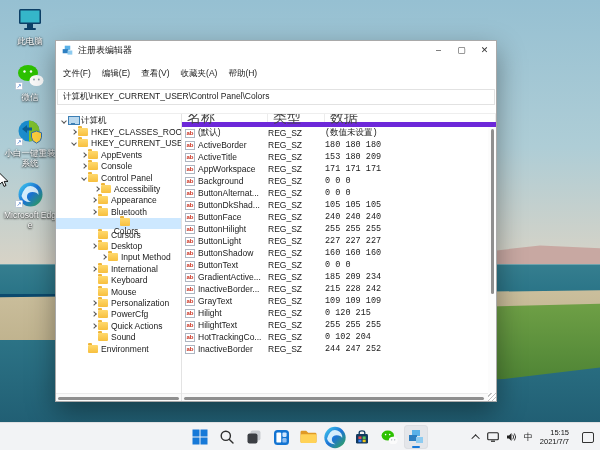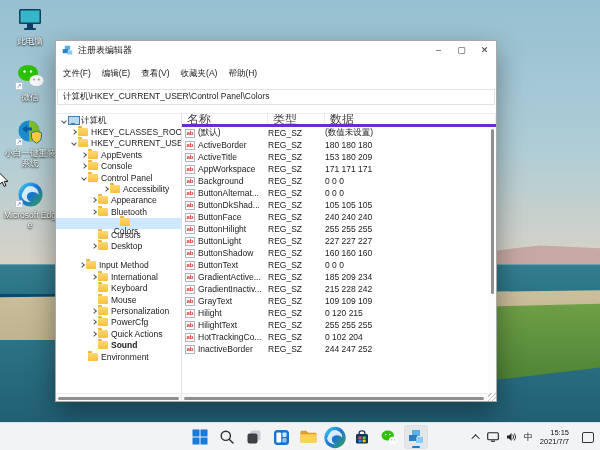--- a/index.html
+++ b/index.html
@@ -53,26 +53,26 @@
   .folder { width:10px; height:8px; background:linear-gradient(#ffd96d,#f7bf3e); border-radius:1px; position:relative; }
   .folder::before { content:""; position:absolute; left:0; top:-2px; width:4px; height:2px; background:#eeb53a; border-radius:1px 1px 0 0; }
   .pcico { width:10px; height:9px; position:relative; }
   .pcico::before { content:""; position:absolute; left:0; top:0; width:10px; height:6.5px; background:#bcd9ee; border:1px solid #3d7fb5; }
   .pcico::after { content:""; position:absolute; left:3px; top:7px; width:4px; height:2px; background:#3d7fb5; }
   .hscroll { position:absolute; left:0; bottom:0; height:8px; background:#fafafa; border-top:1px solid #ececec; }
   .hthumb { position:absolute; top:3px; height:2.5px; background:#8f8f8f; border-radius:2px; }
 
   
   .list { flex:1 1 auto; position:relative; overflow:hidden; }
-  .lheader { height:13px; display:flex; align-items:center; border-bottom:3px solid #6d28d9; font-size:12px; color:#444; }
+  .lheader { height:13px; display:flex; align-items:center; border-bottom:5px solid #6d28d9; font-size:14px; color:#444; }
   .lheader .hc { padding-left:5px; border-right:1px solid #ececec; height:100%; display:flex; align-items:center; }
   .lrow { height:12px; display:flex; align-items:center; font-size:8.5px; color:#1a1a1a; white-space:nowrap; }
   .c-name { width:86px; flex:0 0 auto; display:flex; align-items:center; overflow:hidden; }
   .c-type { width:57px; flex:0 0 auto; overflow:hidden; }
-  .c-data { flex:1 1 auto; overflow:hidden; }
+  .c-data { flex:1 1 auto; overflow:hidden;font-family:Liberation Mono, monospace; }
   .abico { width:10px; height:9px; margin:0 3px 0 3px; border:1px solid #aeb6c2; background:#fff; color:#cc3322; font-size:6px; line-height:7px; text-align:center; font-weight:bold; flex:0 0 auto; }
   .vscroll { position:absolute; right:0; top:13px; bottom:8px; width:8px; background:#fcfcfc; }
   .vthumb { position:absolute; left:3px; width:2.5px; background:#8f8f8f; border-radius:2px; top:2px; height:165px; }
   .grip { position:absolute; right:0; bottom:0; width:8px; height:8px; background:
     repeating-linear-gradient(135deg,transparent 0 2px,#c0c0c0 2px 3px); }
 
   
   .taskbar { position:absolute; left:0; bottom:0; width:600px; height:28px; background:#f2f3f5; border-top:1px solid #e0e0e2; z-index:50; }
   .tb-center { position:absolute; left:188px; top:0; height:28px; display:flex; align-items:center; gap:3px; }
   .tb-btn { width:24px; height:24px; border-radius:4px; display:flex; align-items:center; justify-content:center; position:relative; }
@@ -230,21 +230,21 @@
           </div>
           <div class="titem" style="padding-left: 23px;">
             <span class="chev open">
               <i></i>
             </span>
             <span class="ticon">
               <span class="folder"></span>
             </span>
             <span>Control Panel</span>
           </div>
-          <div class="titem" style="padding-left: 45px;">
+          <div class="titem" style="padding-left: 36px;">
             <span class="chev closed">
               <i></i>
             </span>
             <span class="ticon">
               <span class="folder"></span>
             </span>
             <span>Accessibility</span>
           </div>
           <div class="titem" style="padding-left: 33px;">
             <span class="chev closed">
@@ -280,21 +280,21 @@
           </div>
           <div class="titem" style="padding-left: 33px; text-align: center;">
             <span class="chev closed">
               <i></i>
             </span>
             <span class="ticon">
               <span class="folder"></span>
             </span>
             <span>Desktop</span>
           </div>
-          <div class="titem" style="padding-left: 21px; margin-top: 8px;">
+          <div class="titem" style="padding-left: 43px;">
             <span class="chev closed">
               <i></i>
             </span>
             <span class="ticon">
               <span class="folder"></span>
             </span>
             <span>Input Method</span>
           </div>
           <div class="titem" style="padding-left: 33px;">
             <span class="chev closed">
@@ -339,21 +339,21 @@
           </div>
           <div class="titem" style="padding-left: 33px;">
             <span class="chev closed">
               <i></i>
             </span>
             <span class="ticon">
               <span class="folder"></span>
             </span>
             <span>Quick Actions</span>
           </div>
-          <div class="titem" style="padding-left: 33px; font-weight: bold;">
+          <div class="titem" style="padding-left: 33px;">
             <span class="chev "></span>
             <span class="ticon">
               <span class="folder"></span>
             </span>
             <span>Sound</span>
           </div>
           <div class="titem" style="padding-left: 23px;">
             <span class="chev "></span>
             <span class="ticon">
               <span class="folder"></span>
@@ -471,21 +471,21 @@
               <div class="c-name">
                 <span class="abico">ab</span>
                 <span>GradientActive...</span>
               </div>
               <div class="c-type">REG_SZ</div>
               <div class="c-data">185 209 234</div>
             </div>
             <div class="lrow">
               <div class="c-name">
                 <span class="abico">ab</span>
-                <span>GradientInactiv...</span>
+                <span>InactiveBorder...</span>
               </div>
               <div class="c-type">REG_SZ</div>
               <div class="c-data">215 228 242</div>
             </div>
             <div class="lrow">
               <div class="c-name">
                 <span class="abico">ab</span>
                 <span>GrayText</span>
               </div>
               <div class="c-type">REG_SZ</div>

